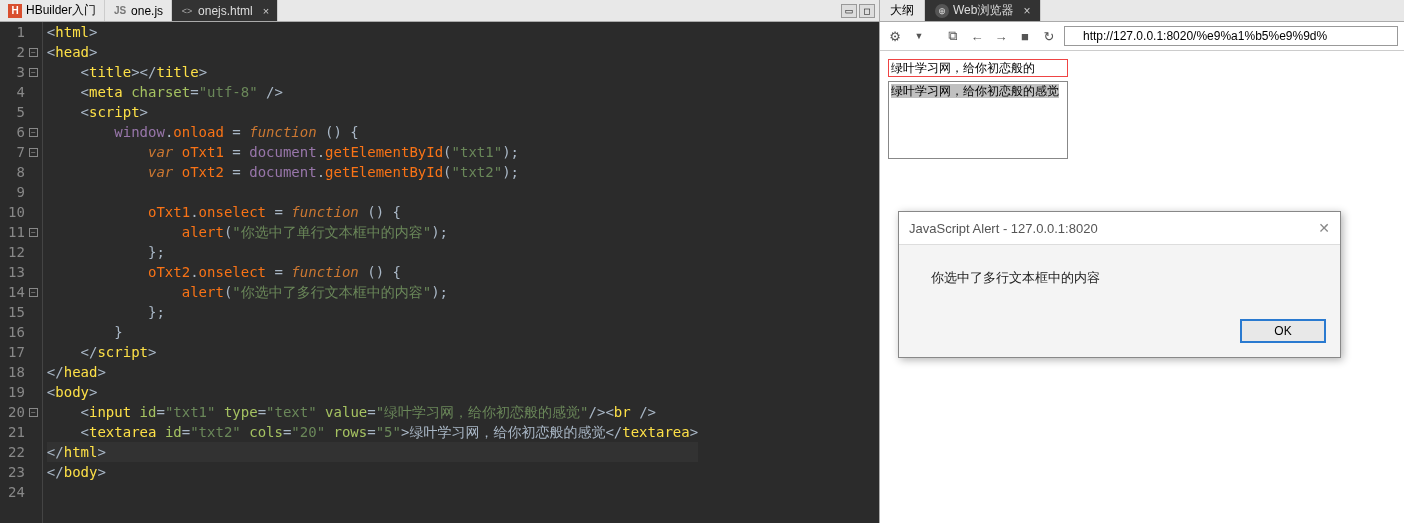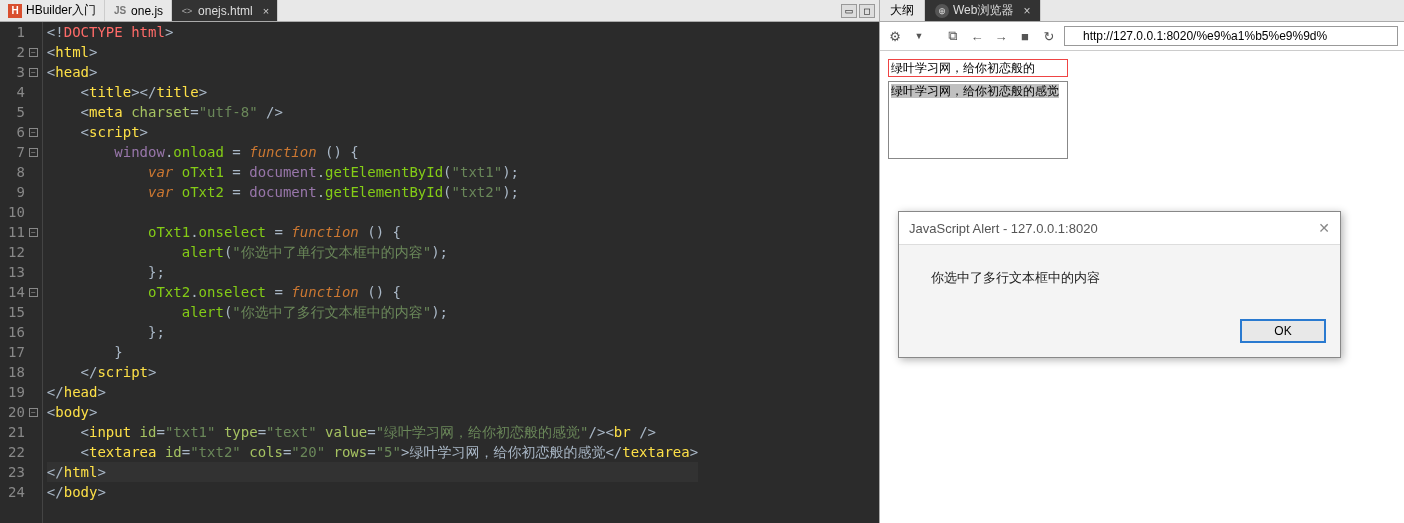--- a/index.html
+++ b/index.html
@@ -26,21 +26,21 @@
 .fold { width: 9px; height: 9px; border: 1px solid #888; font-size: 8px; line-height: 7px; text-align: center; color: #888; margin-left: 2px; }
 .code { padding-left: 4px; }
 .code-line { height: 20px; white-space: pre; }
 .current-line { background: #323232; }
 .doctype { color: #ff6b68; }
 .tagname { color: #fde047; }
 .attrname { color: #a5c261; }
 .str { color: #6a8759; }
 .ident { color: #9876aa; }
 .punct { color: #a9b7c6; }
-.jsident { color: #84cc16; }
+.jsident { color: #f97316; }
 .jskw { color: #cc7832; font-style: italic; }
 
 
 .right-tabs { display: flex; background: #e8e8e8; border-bottom: 1px solid #aaa; height: 22px; align-items: stretch; }
 .rtab { padding: 0 10px; display: flex; align-items: center; border-right: 1px solid #ccc; cursor: pointer; gap: 4px; }
 .rtab.active { background: #333; color: #ddd; }
 .rtoolbar { display: flex; align-items: center; padding: 4px 6px; gap: 6px; border-bottom: 1px solid #ccc; }
 .rtool { width: 18px; height: 18px; display: flex; align-items: center; justify-content: center; color: #555; cursor: pointer; font-size: 13px; }
 .url-bar { flex: 1; border: 1px solid #999; padding: 2px 18px; font-size: 12px; height: 20px; background: #fff; }
 .browser-body { padding: 8px; position: relative; }
@@ -176,21 +176,20 @@
           <div class="gutter-line">
             <span>23</span>
             <span style="width: 11px; display: inline-block;"></span>
           </div>
           <div class="gutter-line">
             <span>24</span>
             <span style="width: 11px; display: inline-block;"></span>
           </div>
         </div>
       <div class="code" id="code">
-          <div class="code-line"><span class="punct">&lt;!</span><span class="doctype">DOCTYPE html</span><span class="punct">&gt;</span></div>
           <div class="code-line"><span class="punct">&lt;</span><span class="tagname">html</span><span class="punct">&gt;</span></div>
           <div class="code-line"><span class="punct">&lt;</span><span class="tagname">head</span><span class="punct">&gt;</span></div>
           <div class="code-line">    <span class="punct">&lt;</span><span class="tagname">title</span><span class="punct">&gt;&lt;/</span><span class="tagname">title</span><span class="punct">&gt;</span></div>
           <div class="code-line">    <span class="punct">&lt;</span><span class="tagname">meta</span> <span class="attrname">charset</span><span class="punct">=</span><span class="str">"utf-8"</span> <span class="punct">/&gt;</span></div>
           <div class="code-line">    <span class="punct">&lt;</span><span class="tagname">script</span><span class="punct">&gt;</span></div>
           <div class="code-line">        <span class="ident">window</span><span class="punct">.</span><span class="jsident">onload</span> <span class="punct">=</span> <span class="jskw">function</span> <span class="punct">() {</span></div>
           <div class="code-line">            <span class="jskw">var</span> <span class="jsident">oTxt1</span> <span class="punct">=</span> <span class="ident">document</span><span class="punct">.</span><span class="jsident">getElementById</span><span class="punct">(</span><span class="str">"txt1"</span><span class="punct">);</span></div>
           <div class="code-line">            <span class="jskw">var</span> <span class="jsident">oTxt2</span> <span class="punct">=</span> <span class="ident">document</span><span class="punct">.</span><span class="jsident">getElementById</span><span class="punct">(</span><span class="str">"txt2"</span><span class="punct">);</span></div>
           <div class="code-line"></div>
           <div class="code-line">            <span class="jsident">oTxt1</span><span class="punct">.</span><span class="jsident">onselect</span> <span class="punct">=</span> <span class="jskw">function</span> <span class="punct">() {</span></div>

